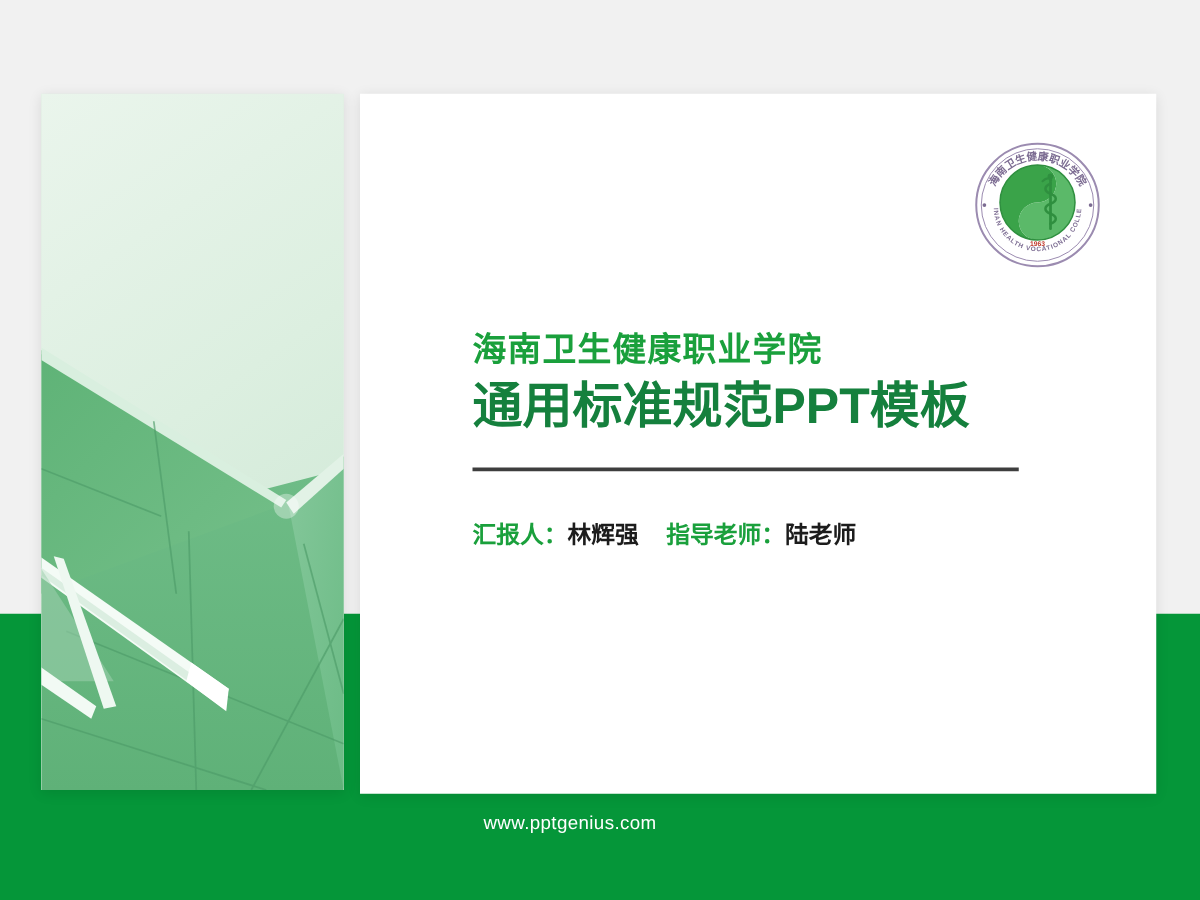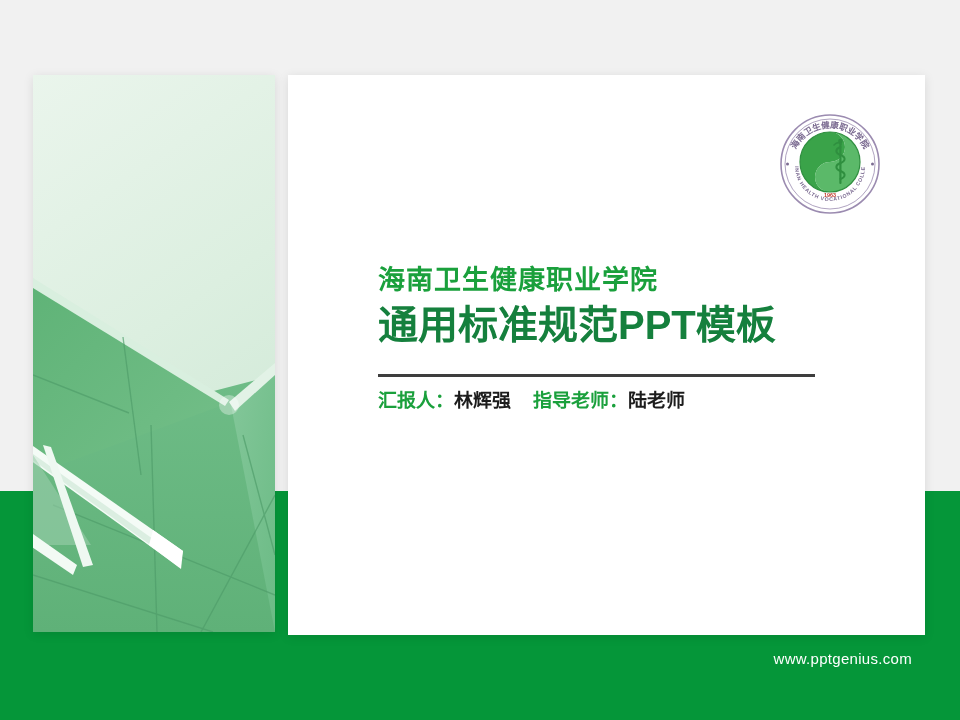--- a/index.html
+++ b/index.html
@@ -101,37 +101,37 @@
     white-space: nowrap;
   }
   .divider {
     width: 437px;
     height: 3px;
     background: #3e3e3e;
     margin: 26px 0 0 0;
     border: 0;
   }
   .byline {
-    margin: 12px 0 0 0;
+    margin: 40px 0 0 0;
     font-size: 19px;
     font-weight: bold;
     line-height: 1.3;
     white-space: nowrap;
   }
   .byline .lbl { color: #1aa03c; }
   .byline .val { color: #1c1c1c; }
   .byline .gap { display: inline-block; width: 22px; }
 
   
   .footer-url {
     position: absolute;
     left: 0;
     top: 650px;
     width: 912px;
-    text-align: right;
+    text-align: center;
     font-size: 15px;
     color: #ffffff;
     letter-spacing: 0.3px;
     z-index: 6;
   }
 </style>
 </head>
 <body>
 
 <div id="slide">

